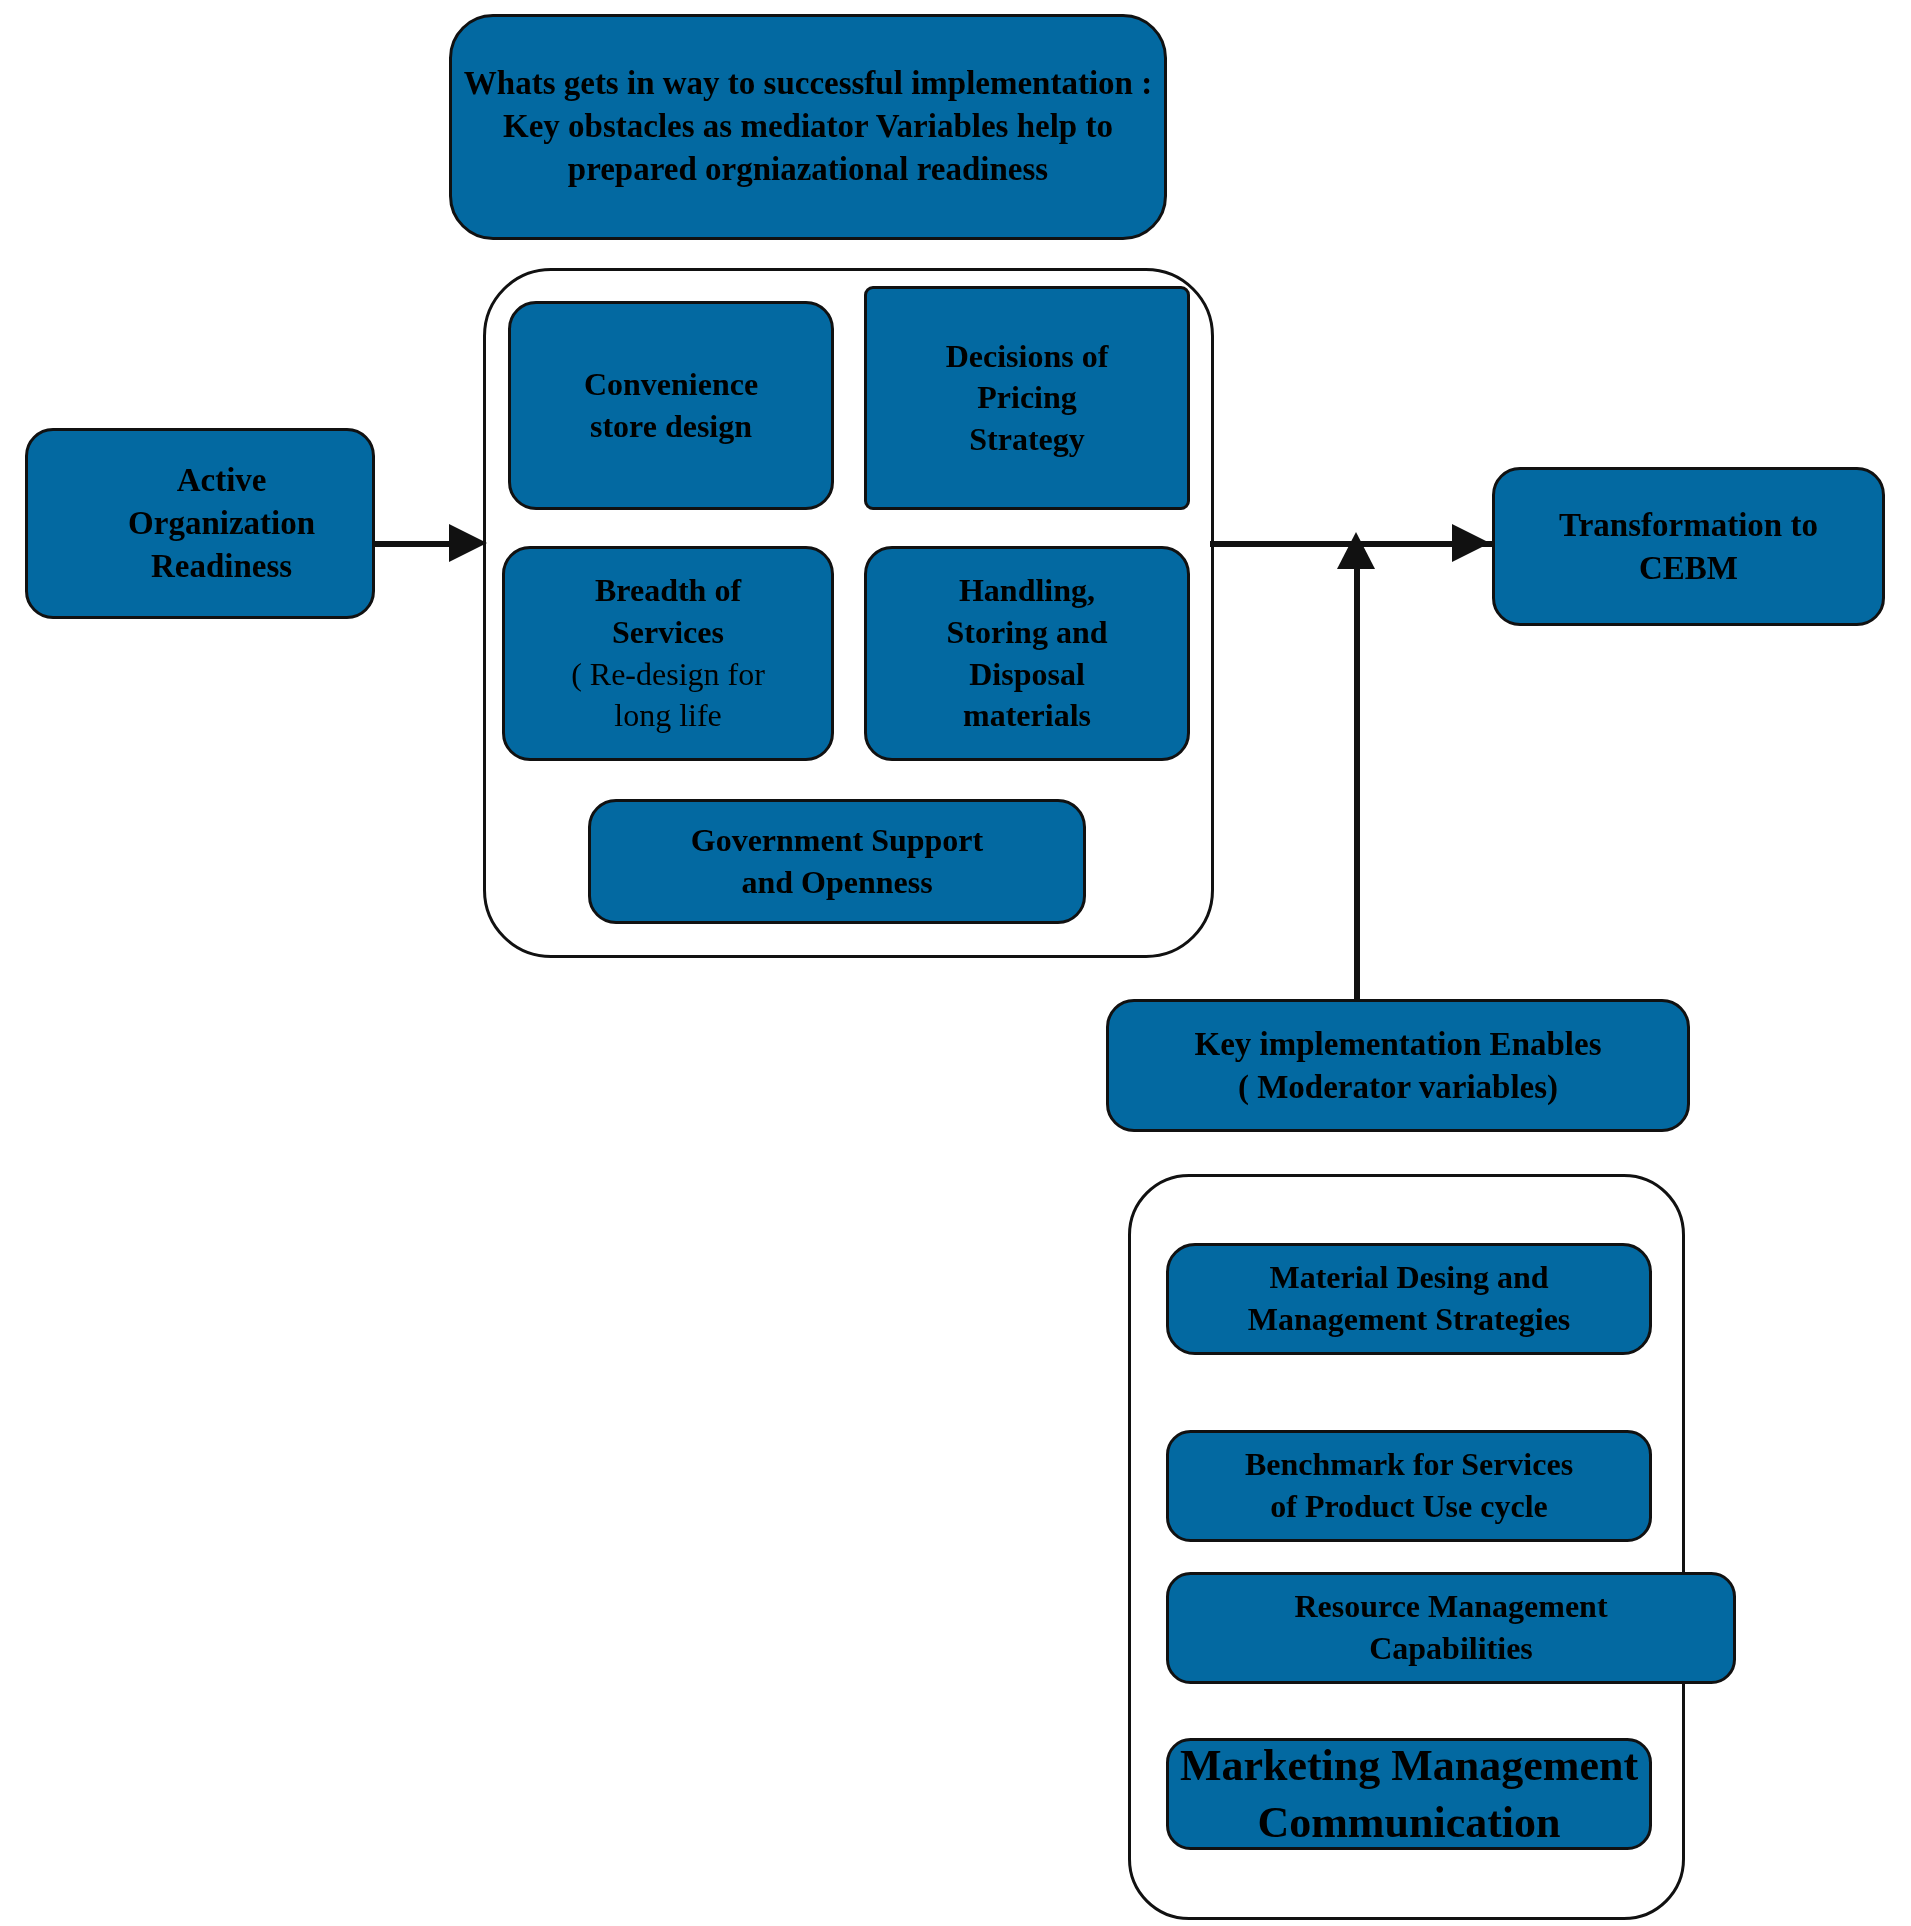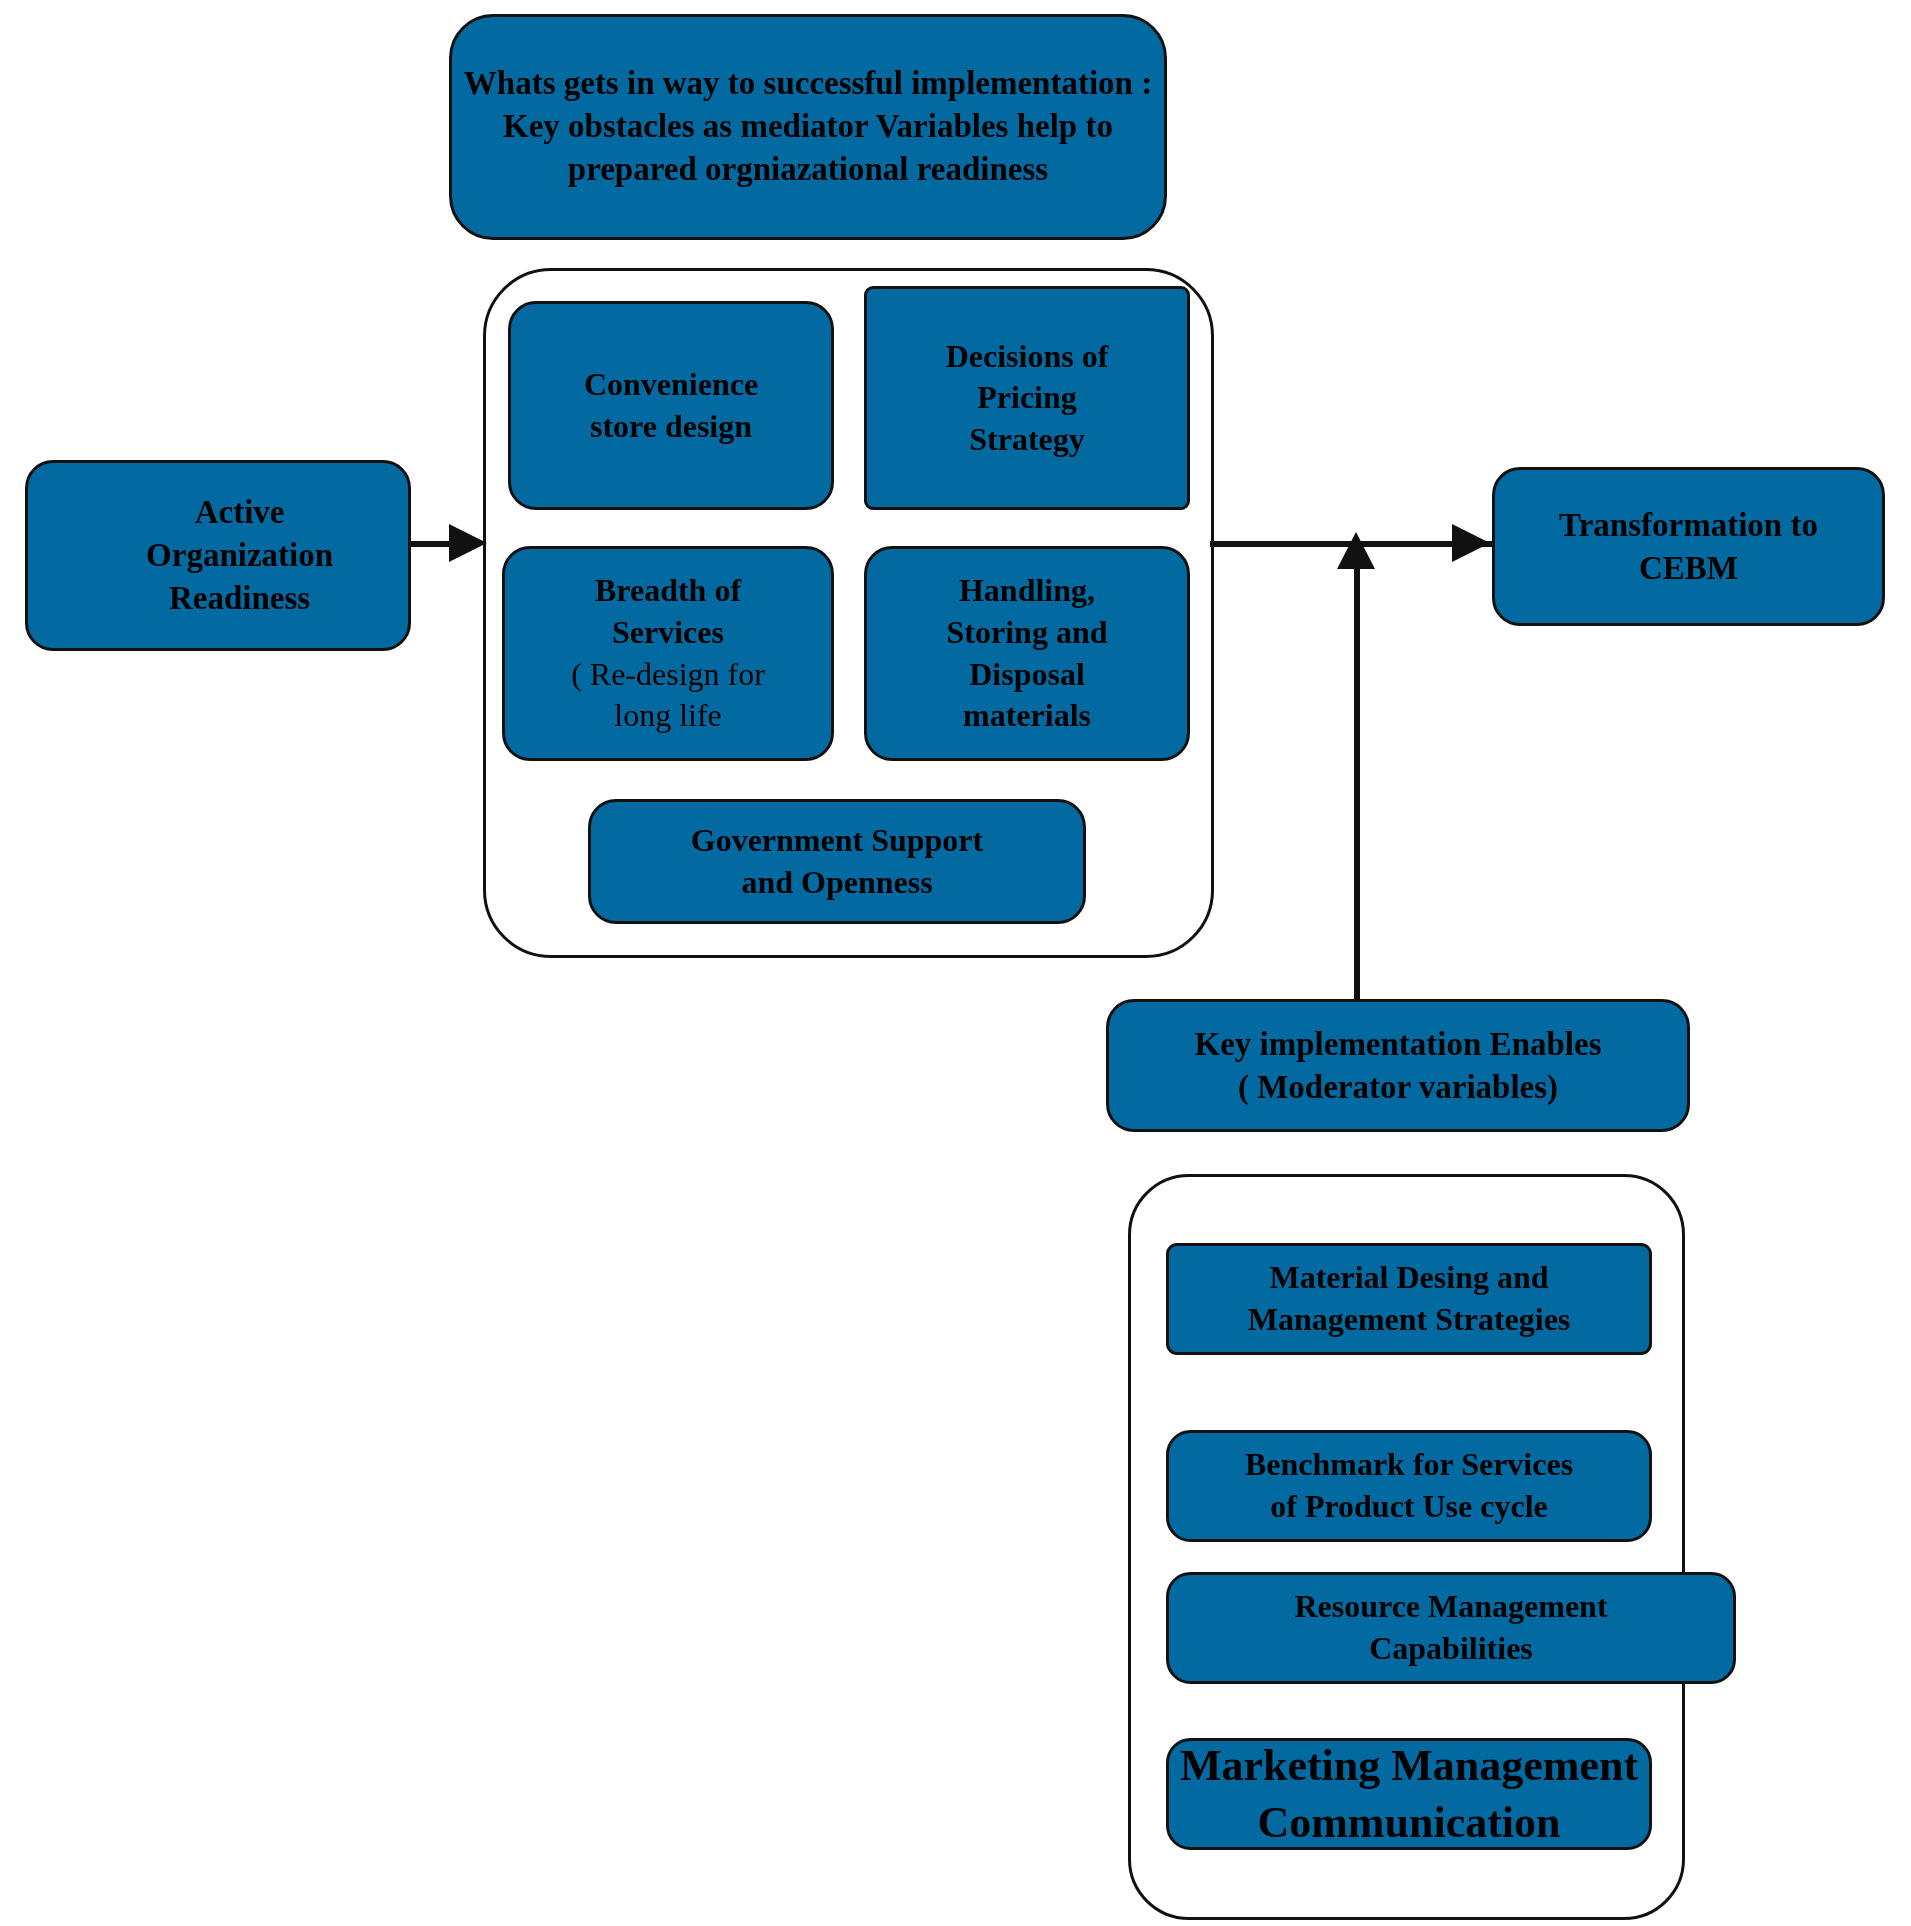--- a/index.html
+++ b/index.html
@@ -97,22 +97,22 @@
     width: 498px;  height: 125px;
     border-radius: 28px;
     font-size: 32px;
   }
 
   .breadth-sub {
     font-weight: normal;
   }
 
   #readiness-box {
-    left: 24.6px;   top: 460px;
-    width: 386px;  height: 191px;
+    left: 24.6px;   top: 428px;
+    width: 350px;  height: 191px;
     border-radius: 28px;
     font-size: 33px;
     padding-left: 44px;
   }
 
   #transformation-box {
     left: 1492px; top: 467px;
     width: 393px;  height: 159px;
     border-radius: 28px;
     font-size: 33px;
@@ -124,21 +124,21 @@
     border-radius: 28px;
     font-size: 33px;
   }
 
   #enablers-group {
     left: 1128px; top: 1174px;
     width: 557px;  height: 746px;
     border-radius: 61px;
   }
 
-  #material-box   { left: 1166px; top: 1243px; width: 486px; height: 112px; border-radius: 11px; font-size: 32px; }
+  #material-box   { left: 1166px; top: 1243px; width: 486px; height: 112px; border-radius: 29px; font-size: 32px; }
   #benchmark-box  { left: 1166px; top: 1406px; width: 486px; height: 112px; border-radius: 24.6px; font-size: 32px; margin-top: 24px; }
   #resource-box   { left: 1166px; top: 1572px; width: 570px; height: 112px; border-radius: 24.6px; font-size: 32px; }
   #marketing-box  { left: 1166px; top: 1738px; width: 486px; height: 112px; border-radius: 24.6px; font-size: 44px; }
 
   
   .connector {
     position: absolute;
     background: #111111;
     z-index: 2;
   }

